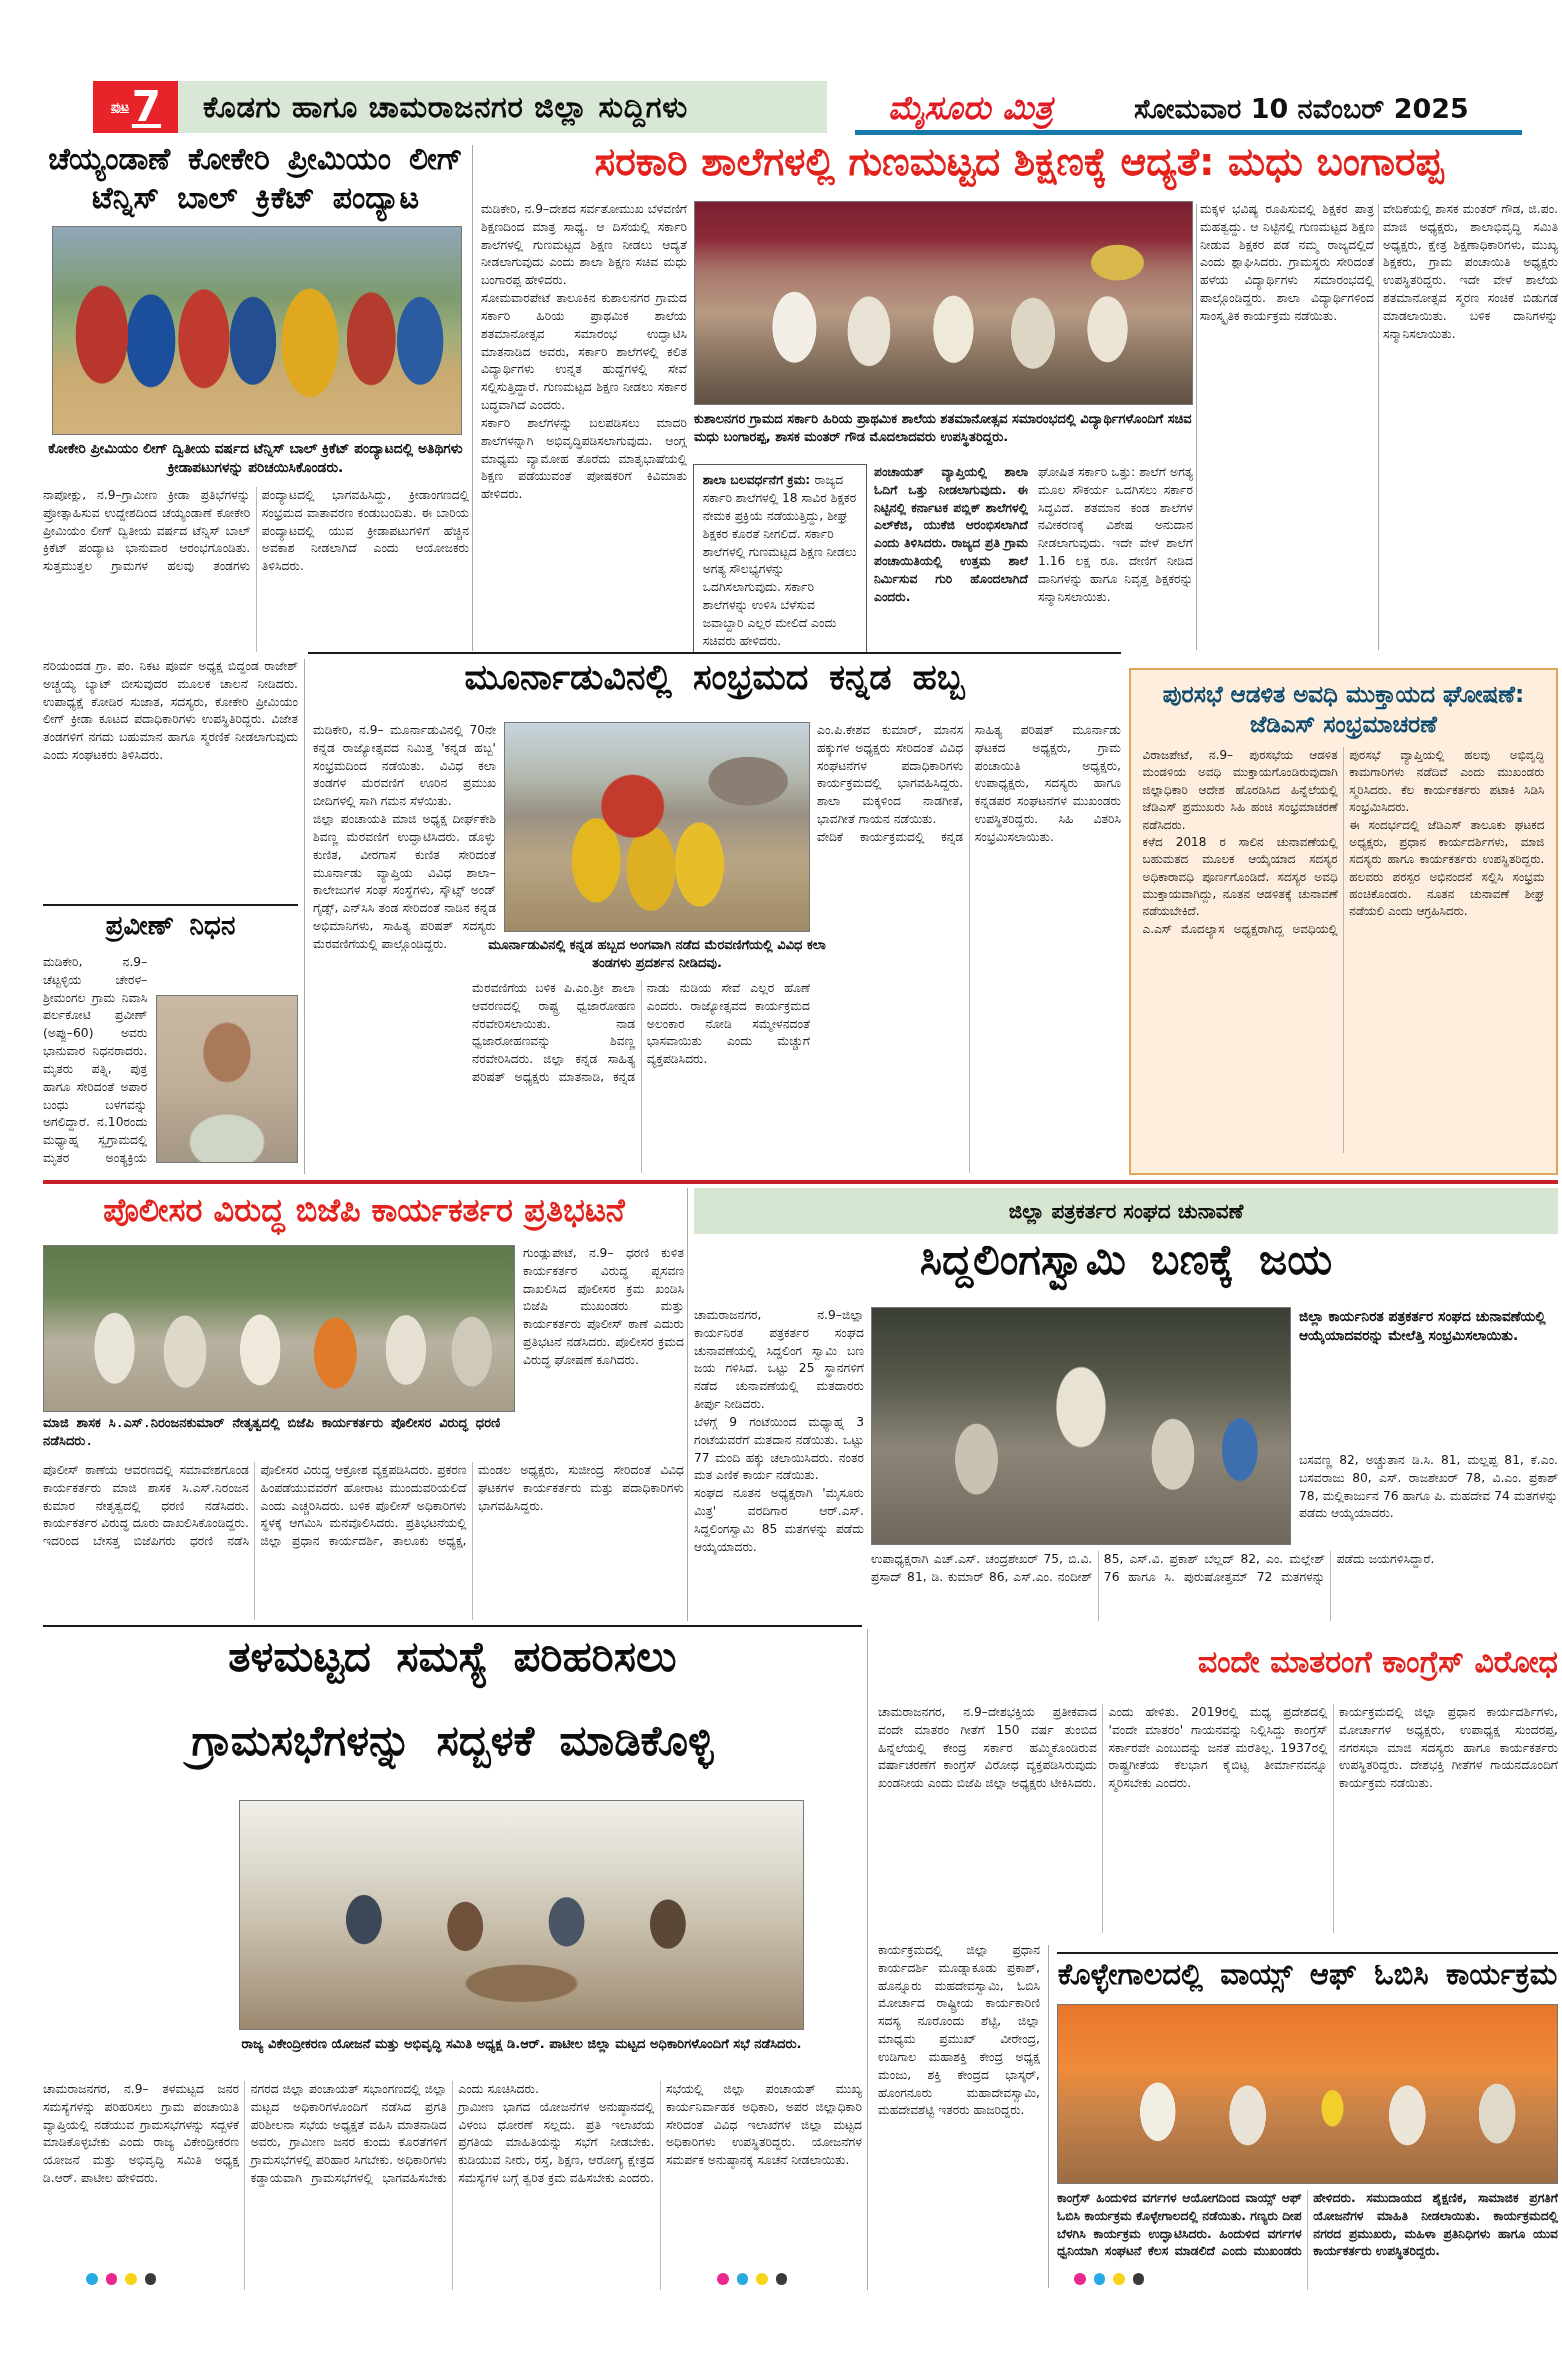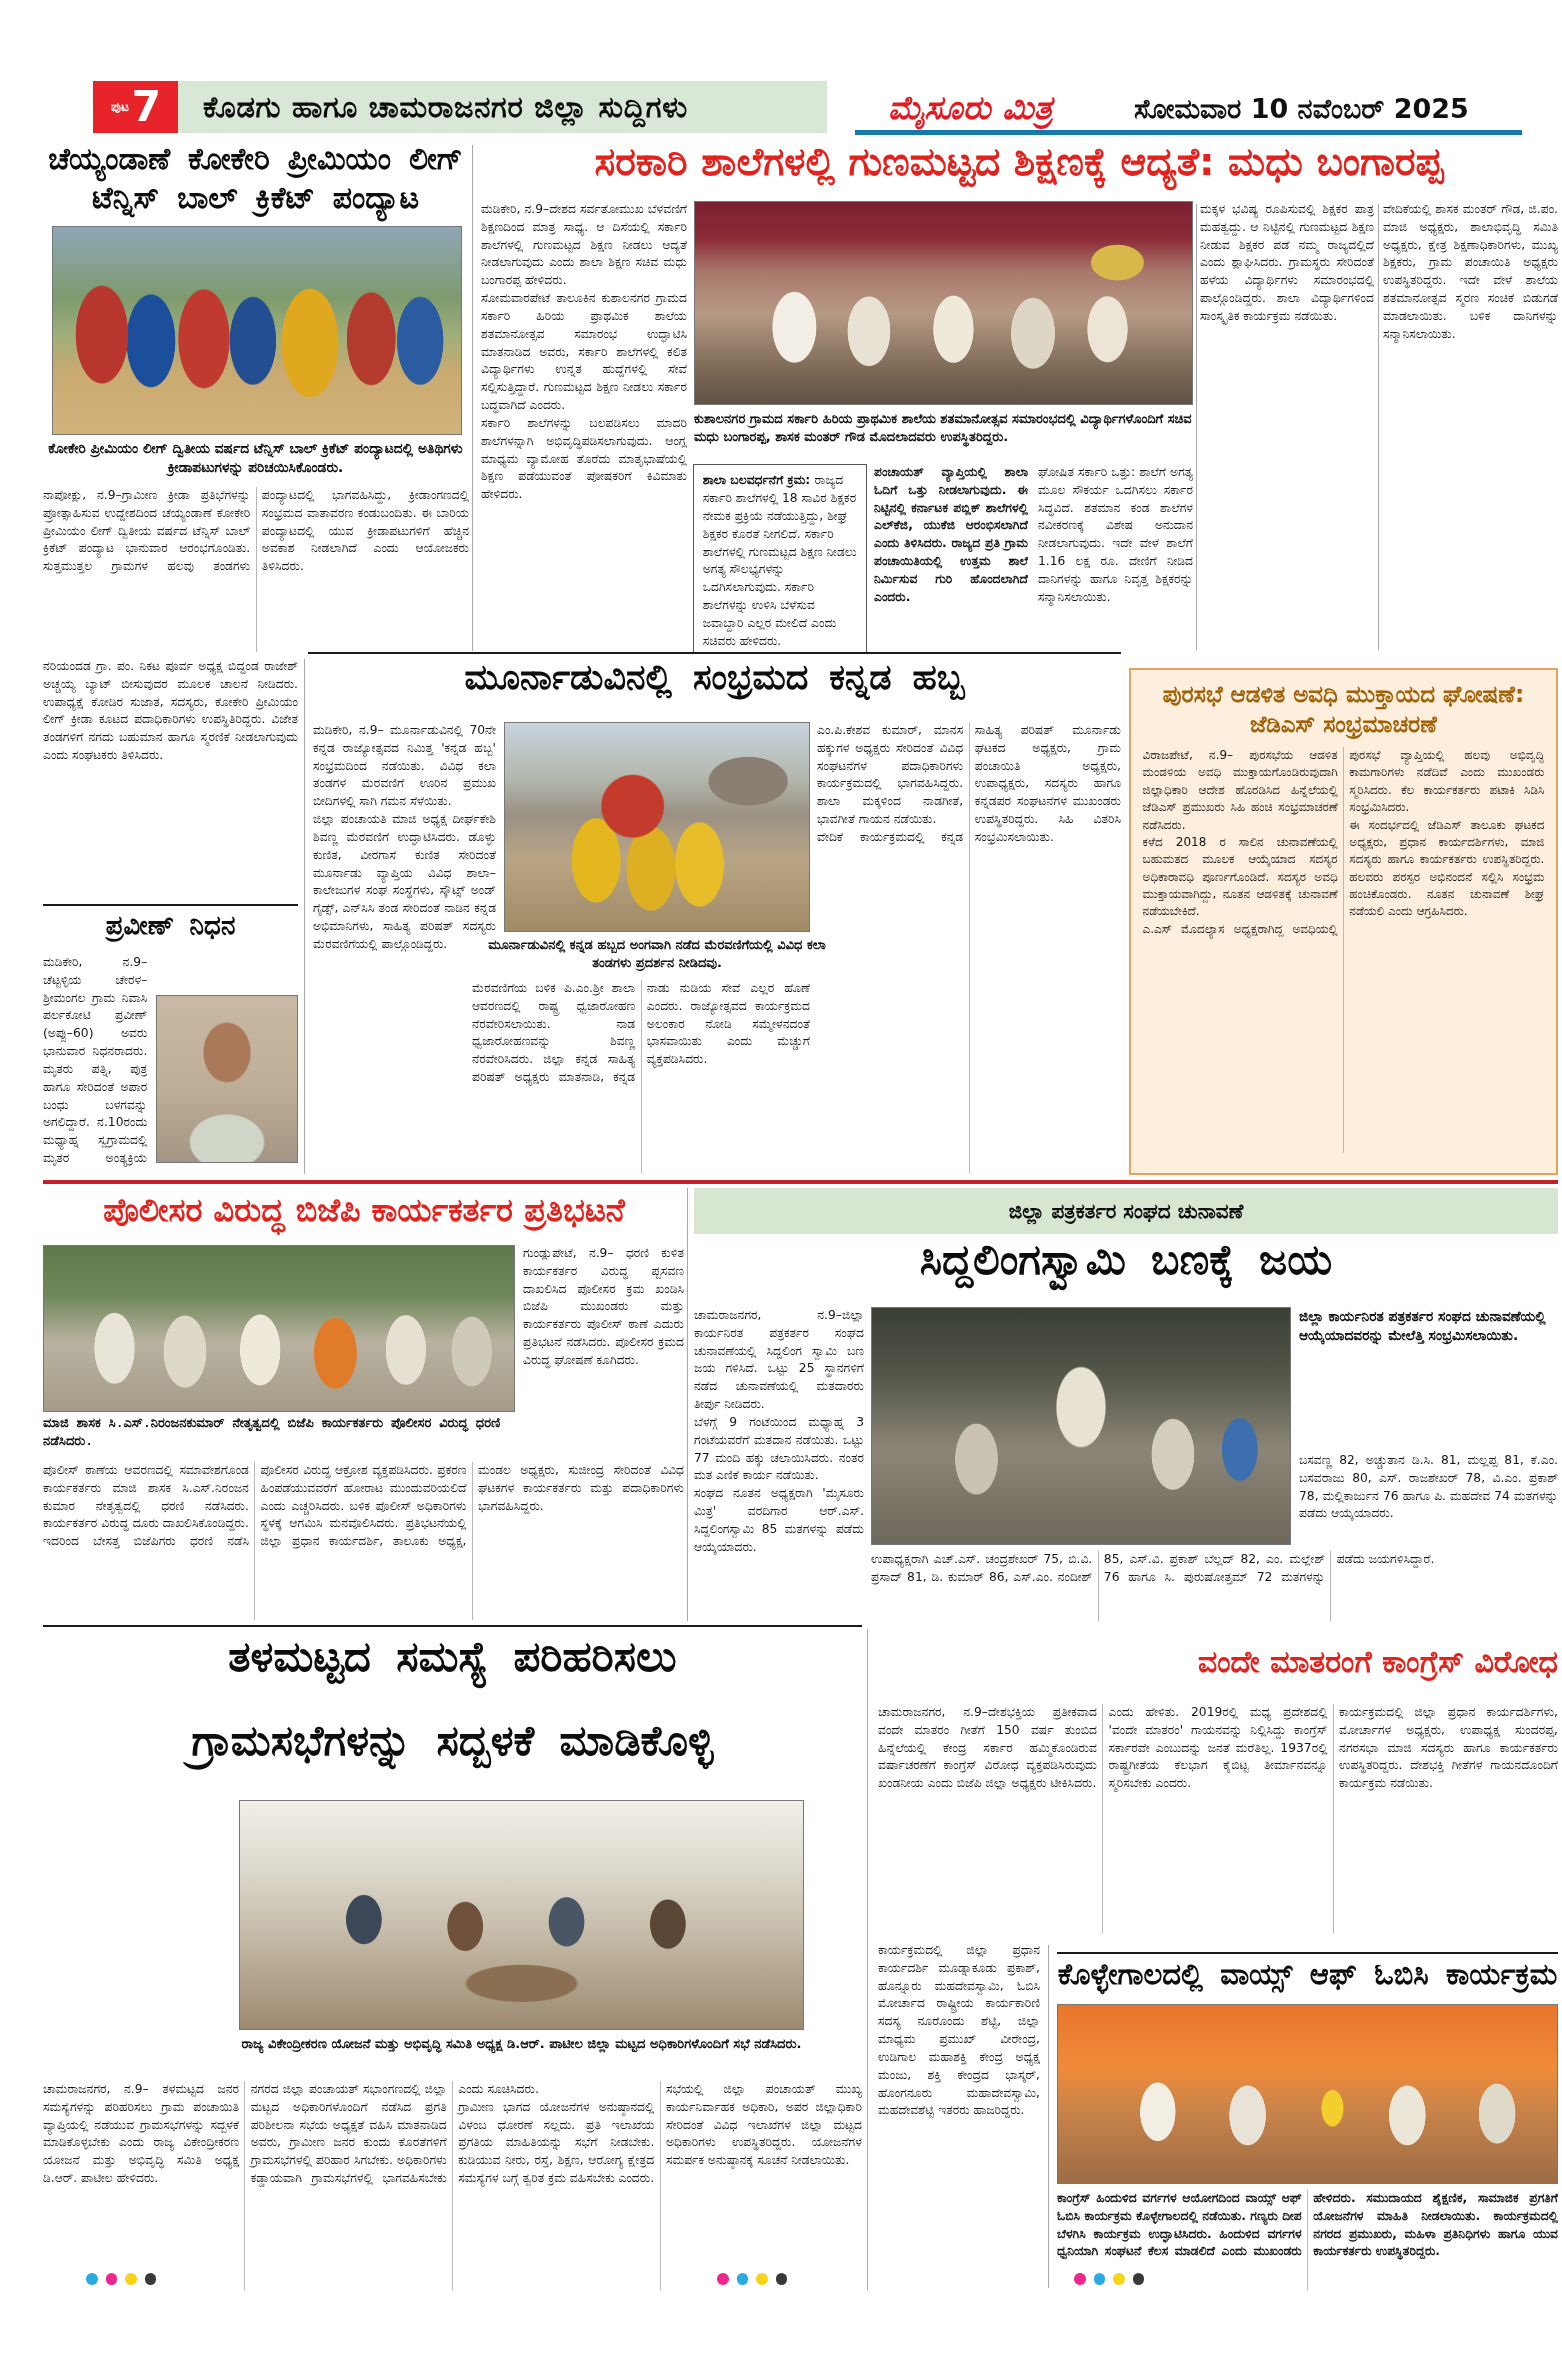--- a/index.html
+++ b/index.html
@@ -32,21 +32,21 @@
   .section-bar span { font-size:29px; font-weight:bold; color:#0d0d0d; padding-left:25px; letter-spacing:0.7px; }
   .paper-logo { color:#e01b22; font-size:33px; font-weight:bold; font-style:italic; }
   .date-line { font-size:27px; font-weight:bold; color:#111; }
   .blue-rule { background:#1779ab; }
   .red-sep { background:#c4212a; }
 
   .kicker { background:#d6e6d1; display:flex; align-items:center; justify-content:center; }
   .kicker span { font-size:20px; font-weight:bold; color:#0d0d0d; }
 
   .jds-box { background:#fdeedd; border:2.9px solid #e2a35c; padding:10px 11.6px; }
-  .jds-box .bh { font-size:23px; font-weight:bold; color:#a16207; text-align:center; line-height:1.3; margin-bottom:7.2px; }
+  .jds-box .bh { font-size:23px; font-weight:bold; color:#0c4a6e; text-align:center; line-height:1.3; margin-bottom:7.2px; }
 
   .inline-box { border:1.4px solid #555; padding:7.2px 8.7px; }
   .lead-in { font-weight:bold; }
 
   
   .ph-cricket { background:
     radial-gradient(ellipse 43px 80px at 12% 52%, #b8362e 0 60%, transparent 62%),
     radial-gradient(ellipse 40px 76px at 24% 55%, #1b4f9c 0 60%, transparent 62%),
     radial-gradient(ellipse 42px 81px at 37% 54%, #c03a30 0 60%, transparent 62%),
     radial-gradient(ellipse 38px 72px at 49% 55%, #234e92 0 60%, transparent 62%),
@@ -105,21 +105,21 @@
 
   .dot { width:11.6px; height:11.6px; border-radius:50%; display:inline-block; margin-right:8px; }
   .dot-c { background:#29abe2; } .dot-m { background:#ec268f; }
   .dot-y { background:#f7d417; } .dot-k { background:#3a3a3a; }
 </style>
 </head>
 <body>
 
 <div id="page">
 
-  <div class="abs page-box" style="left:93px; top:81px; width:86px; height:52px;">
+  <div class="abs page-box" style="left:93px; top:81px; width:86px; height:52px;text-decoration:underline;">
     <span class="lbl">ಪುಟ</span>
     <span class="num">7</span>
   </div>
   <div class="abs section-bar" style="left:178px; top:81px; width:649px; height:52px;">
     <span>ಕೊಡಗು ಹಾಗೂ ಚಾಮರಾಜನಗರ ಜಿಲ್ಲಾ ಸುದ್ದಿಗಳು</span>
   </div>
   <div class="abs paper-logo" style="left:888px; top:88px;">ಮೈಸೂರು ಮಿತ್ರ</div>
   <div class="abs date-line" style="left:1134px; top:93px;">ಸೋಮವಾರ 10 ನವೆಂಬರ್ 2025</div>
   <div class="abs blue-rule" style="left:855px; top:130px; width:667px; height:5px;"></div>
 

